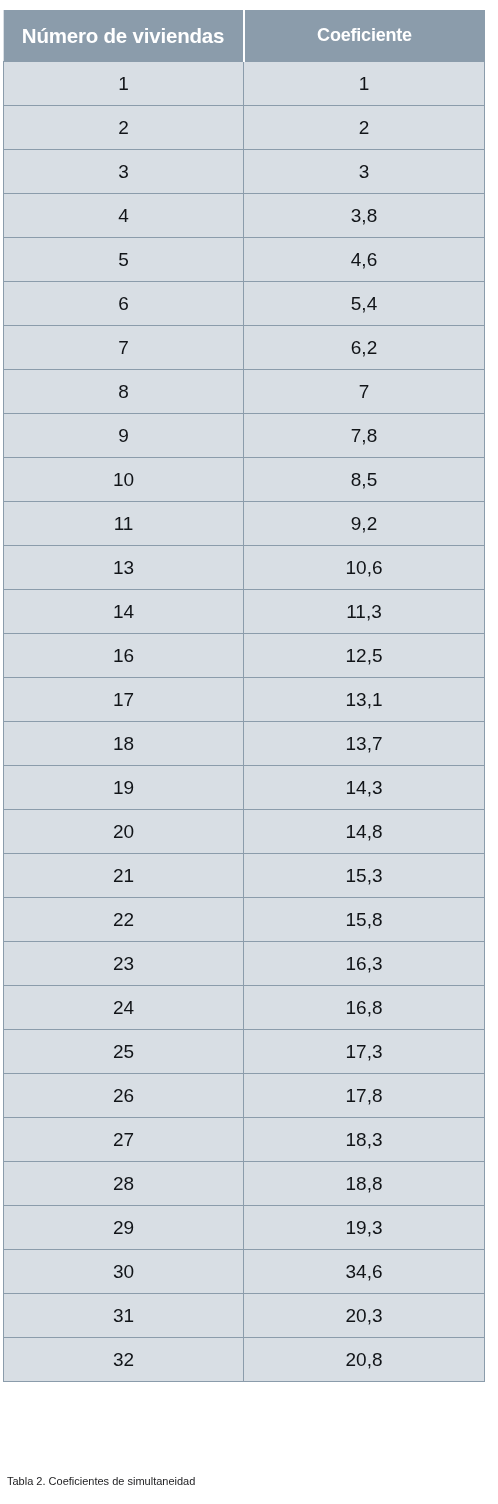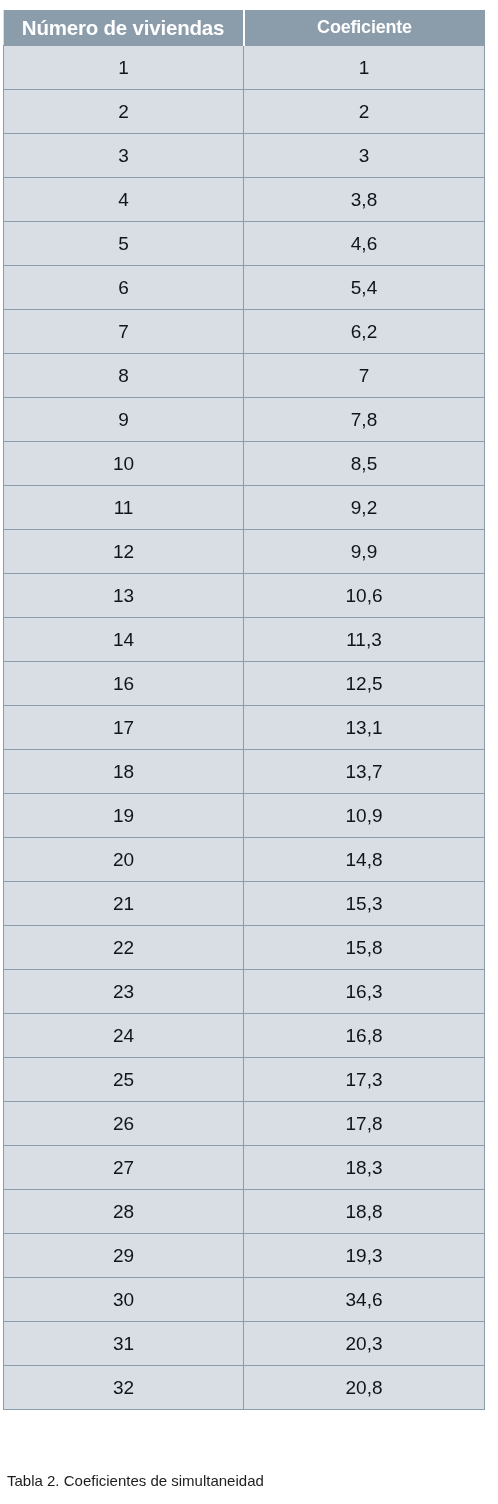--- a/index.html
+++ b/index.html
@@ -42,21 +42,21 @@
   table.coef-table col.col-coeficiente { width: 241px; }
 
   thead th {
     background: #8b9cab;
     color: #ffffff;
     font-weight: bold;
     font-size: 21px;
     letter-spacing: -0.2px;
     height: 35px;
     line-height: 35px;
-    padding: 0;
+    padding: 8px;
     margin: 0;
     text-align: center;
     vertical-align: middle;
     border: none;
     white-space: nowrap;
     overflow: hidden;
   }
 
   thead th.th-viviendas {
     font-size: 20.5px;
@@ -89,21 +89,21 @@
 
   tbody tr:last-child td {
     border-bottom: 1px solid #8b9cab;
   }
 
   .caption {
     position: absolute;
     left: 7px;
     top: 1471px;
     width: 480px;
-    font-size: 15px;
+    font-size: 11px;
     line-height: 20px;
     color: #1d1d1f;
     text-align: left;
     white-space: nowrap;
   }
 </style>
 </head>
 <body>
 
 <div class="page">
@@ -159,24 +159,20 @@
           </tr>
           <tr>
             <td class="cell-viviendas">10</td>
             <td class="cell-coeficiente">8,5</td>
           </tr>
           <tr>
             <td class="cell-viviendas">11</td>
             <td class="cell-coeficiente">9,2</td>
           </tr>
           <tr>
-            <td class="cell-viviendas">12</td>
-            <td class="cell-coeficiente">9,9</td>
-          </tr>
-          <tr>
             <td class="cell-viviendas">13</td>
             <td class="cell-coeficiente">10,6</td>
           </tr>
           <tr>
             <td class="cell-viviendas">14</td>
             <td class="cell-coeficiente">11,3</td>
           </tr>
           <tr>
             <td class="cell-viviendas">16</td>
             <td class="cell-coeficiente">12,5</td>
@@ -184,21 +180,21 @@
           <tr>
             <td class="cell-viviendas">17</td>
             <td class="cell-coeficiente">13,1</td>
           </tr>
           <tr>
             <td class="cell-viviendas">18</td>
             <td class="cell-coeficiente">13,7</td>
           </tr>
           <tr>
             <td class="cell-viviendas">19</td>
-            <td class="cell-coeficiente">10,9</td>
+            <td class="cell-coeficiente">14,3</td>
           </tr>
           <tr>
             <td class="cell-viviendas">20</td>
             <td class="cell-coeficiente">14,8</td>
           </tr>
           <tr>
             <td class="cell-viviendas">21</td>
             <td class="cell-coeficiente">15,3</td>
           </tr>
           <tr>

